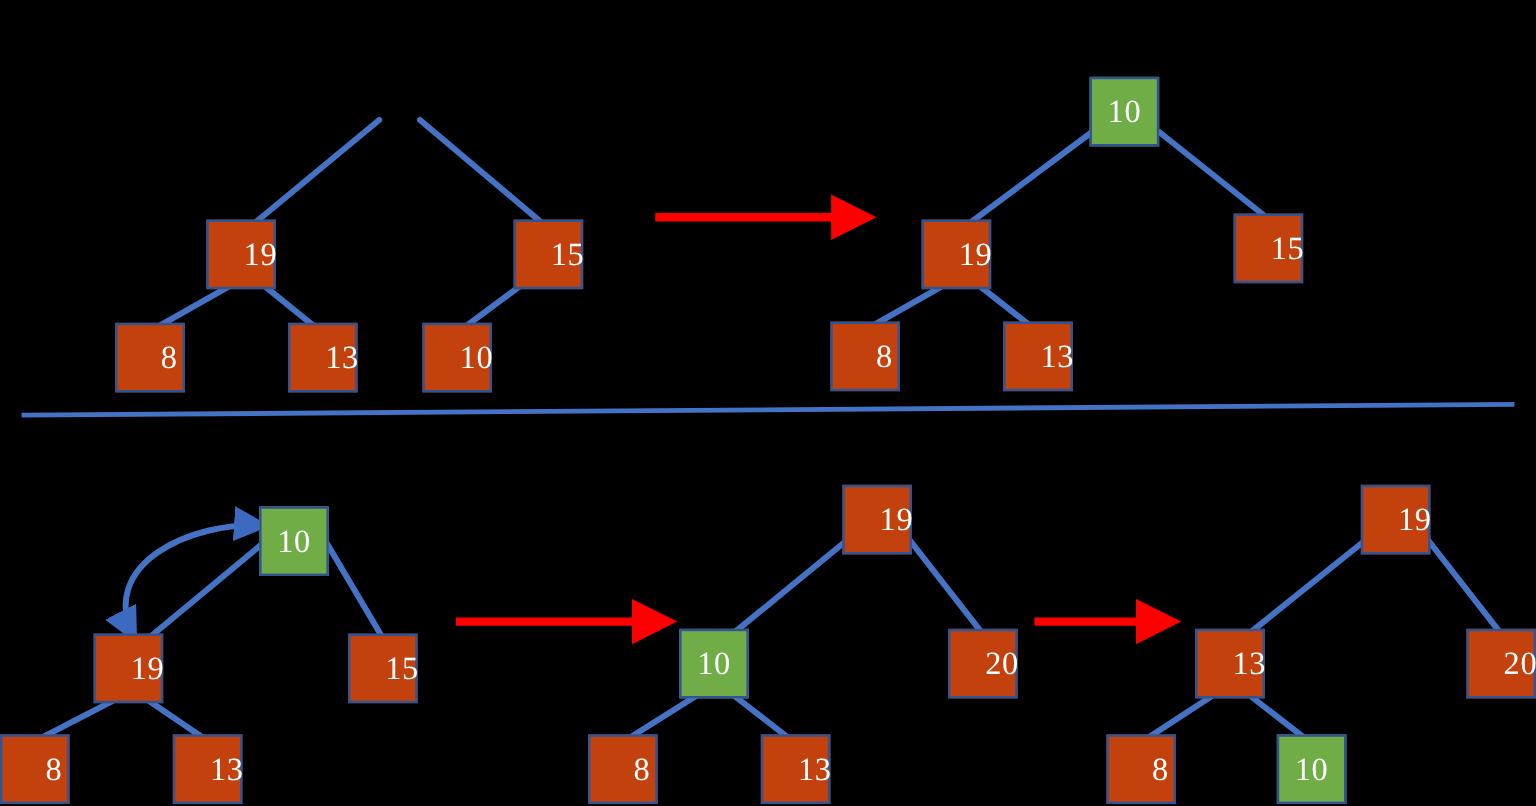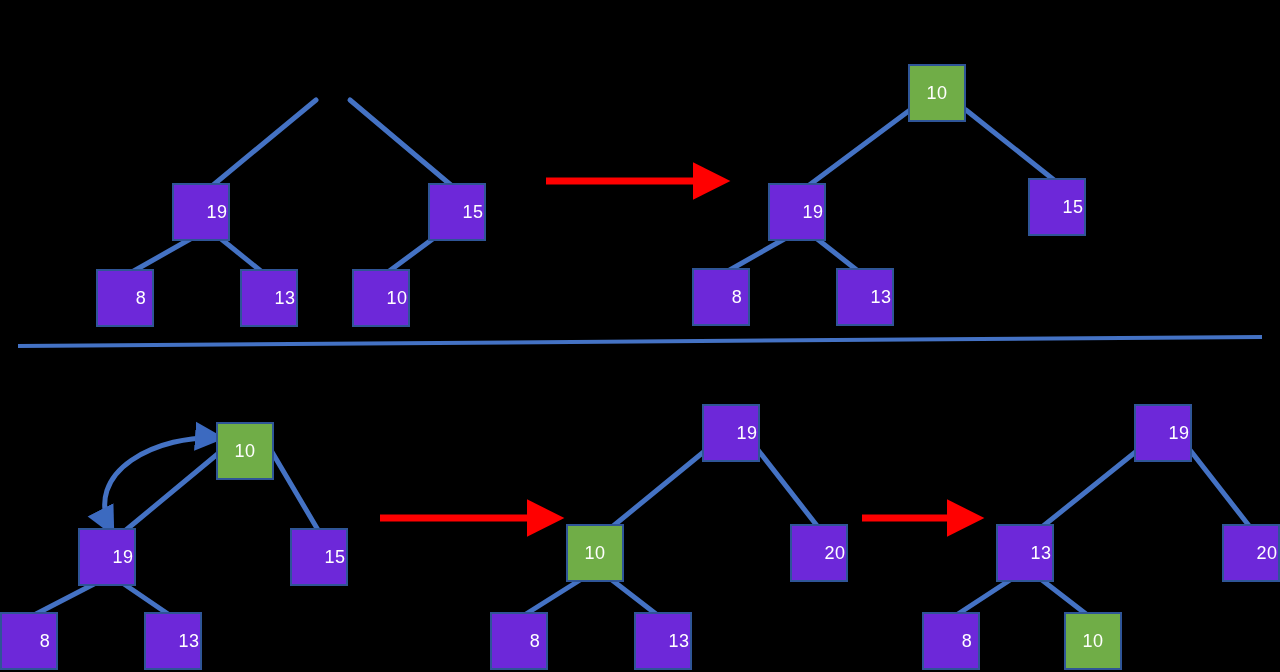--- a/index.html
+++ b/index.html
@@ -30,26 +30,26 @@
   .node {
     position: absolute;
     width: 58px;
     height: 58px;
     box-sizing: border-box;
     border: 2px solid #2E5496;
     display: flex;
     align-items: center;
     justify-content: center;
     color: #FFFFFF;
-    font-size: 18px;
-    font-family: Liberation Sans, sans-serif;
+    font-size: 27px;
+    font-family: Liberation Serif, serif;
     line-height: 1;
     letter-spacing: 0.5px;
   }
-  .node.blue   { background: #6d28d9; border-color: #2F5597; padding-left: 32px; }
+  .node.blue   { background: #c2410c; border-color: #2F5597; padding-left: 32px; }
   .node.green  { background: #70AD47; border-color: #2F5597; }
   .node-label { display: block; }
 </style>
 </head>
 <body>
 
 <div id="canvas">
 
   <svg class="edges" width="1280" height="672" viewBox="0 0 1280 672">
     <defs>

